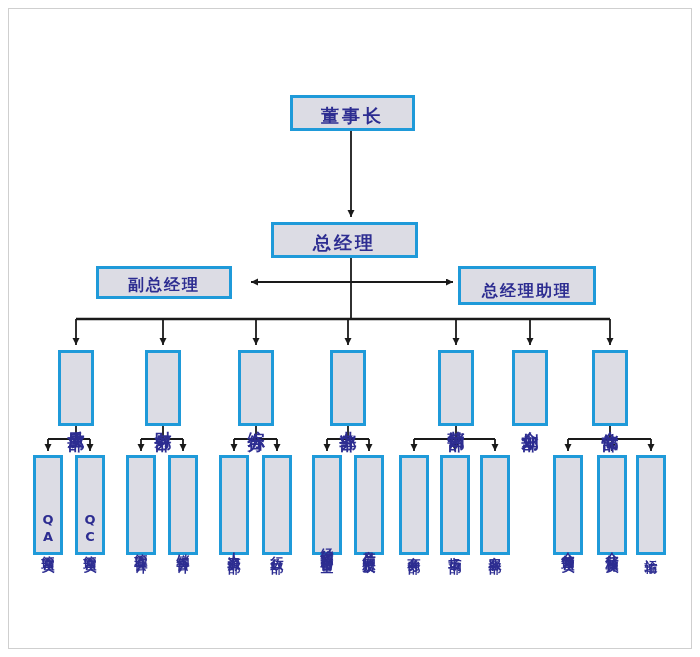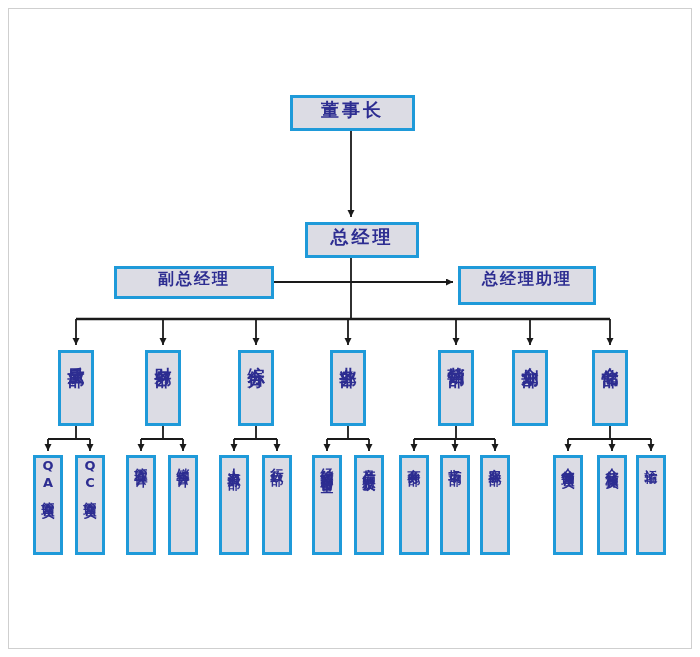--- a/index.html
+++ b/index.html
@@ -5,21 +5,21 @@
   html,body{margin:0;padding:0;background:#fff;}
   .canvas{
     position:relative;width:700px;height:657px;background:#ffffff;
     font-family:"DejaVu Sans","Liberation Sans",sans-serif;overflow:hidden;
   }
   .frame{position:absolute;inset:8px;border:1px solid #cfcfcf;pointer-events:none;}
   .connectors{position:absolute;left:0;top:0;width:700px;height:657px;}
   .box{
     position:absolute;box-sizing:border-box;
     border:3px solid #1f9ad9;background:#dcdce4;
-    display:flex;align-items:flex-start;justify-content:center;
+    display:flex;align-items:flex-end;justify-content:center;
     color:#2d2d91;font-weight:bold;text-align:center;
   }
   .h{font-size:18px;letter-spacing:3px;white-space:nowrap;}
   .h.small{font-size:16px;letter-spacing:2px;}
   .v span{writing-mode:vertical-rl;text-orientation:upright;letter-spacing:2px;line-height:1;}
   .dept{font-size:17px;}
   .sub{font-size:13px;}
 </style>
 </head>
 <body>
@@ -82,24 +82,24 @@
       <line x1="568" y1="439" x2="651" y2="439"></line>
       <line x1="568" y1="439" x2="568" y2="451" marker-end="url(#arrow)"></line>
       <line x1="612" y1="439" x2="612" y2="451" marker-end="url(#arrow)"></line>
       <line x1="651" y1="439" x2="651" y2="451" marker-end="url(#arrow)"></line>
     </g>
   </svg>
 
   <div class="box h" style="left:290px;top:95px;width:125px;height:36px">
       <span>董事长</span>
     </div>
-  <div class="box h" style="left:305px;top:222px;width:114px;height:36px">
+  <div class="box h" style="left:271px;top:222px;width:147px;height:36px">
       <span>总经理</span>
     </div>
-  <div class="box h small" style="left:114px;top:266px;width:160px;height:33px">
+  <div class="box h small" style="left:96px;top:266px;width:136px;height:33px">
       <span>副总经理</span>
     </div>
   <div class="box h small" style="left:458px;top:266px;width:138px;height:39px">
       <span>总经理助理</span>
     </div>
 
   <div class="box v dept" style="left:58px;top:350px;width:36px;height:76px">
       <span>质量部</span>
     </div>
   <div class="box v dept" style="left:145px;top:350px;width:36px;height:76px">

